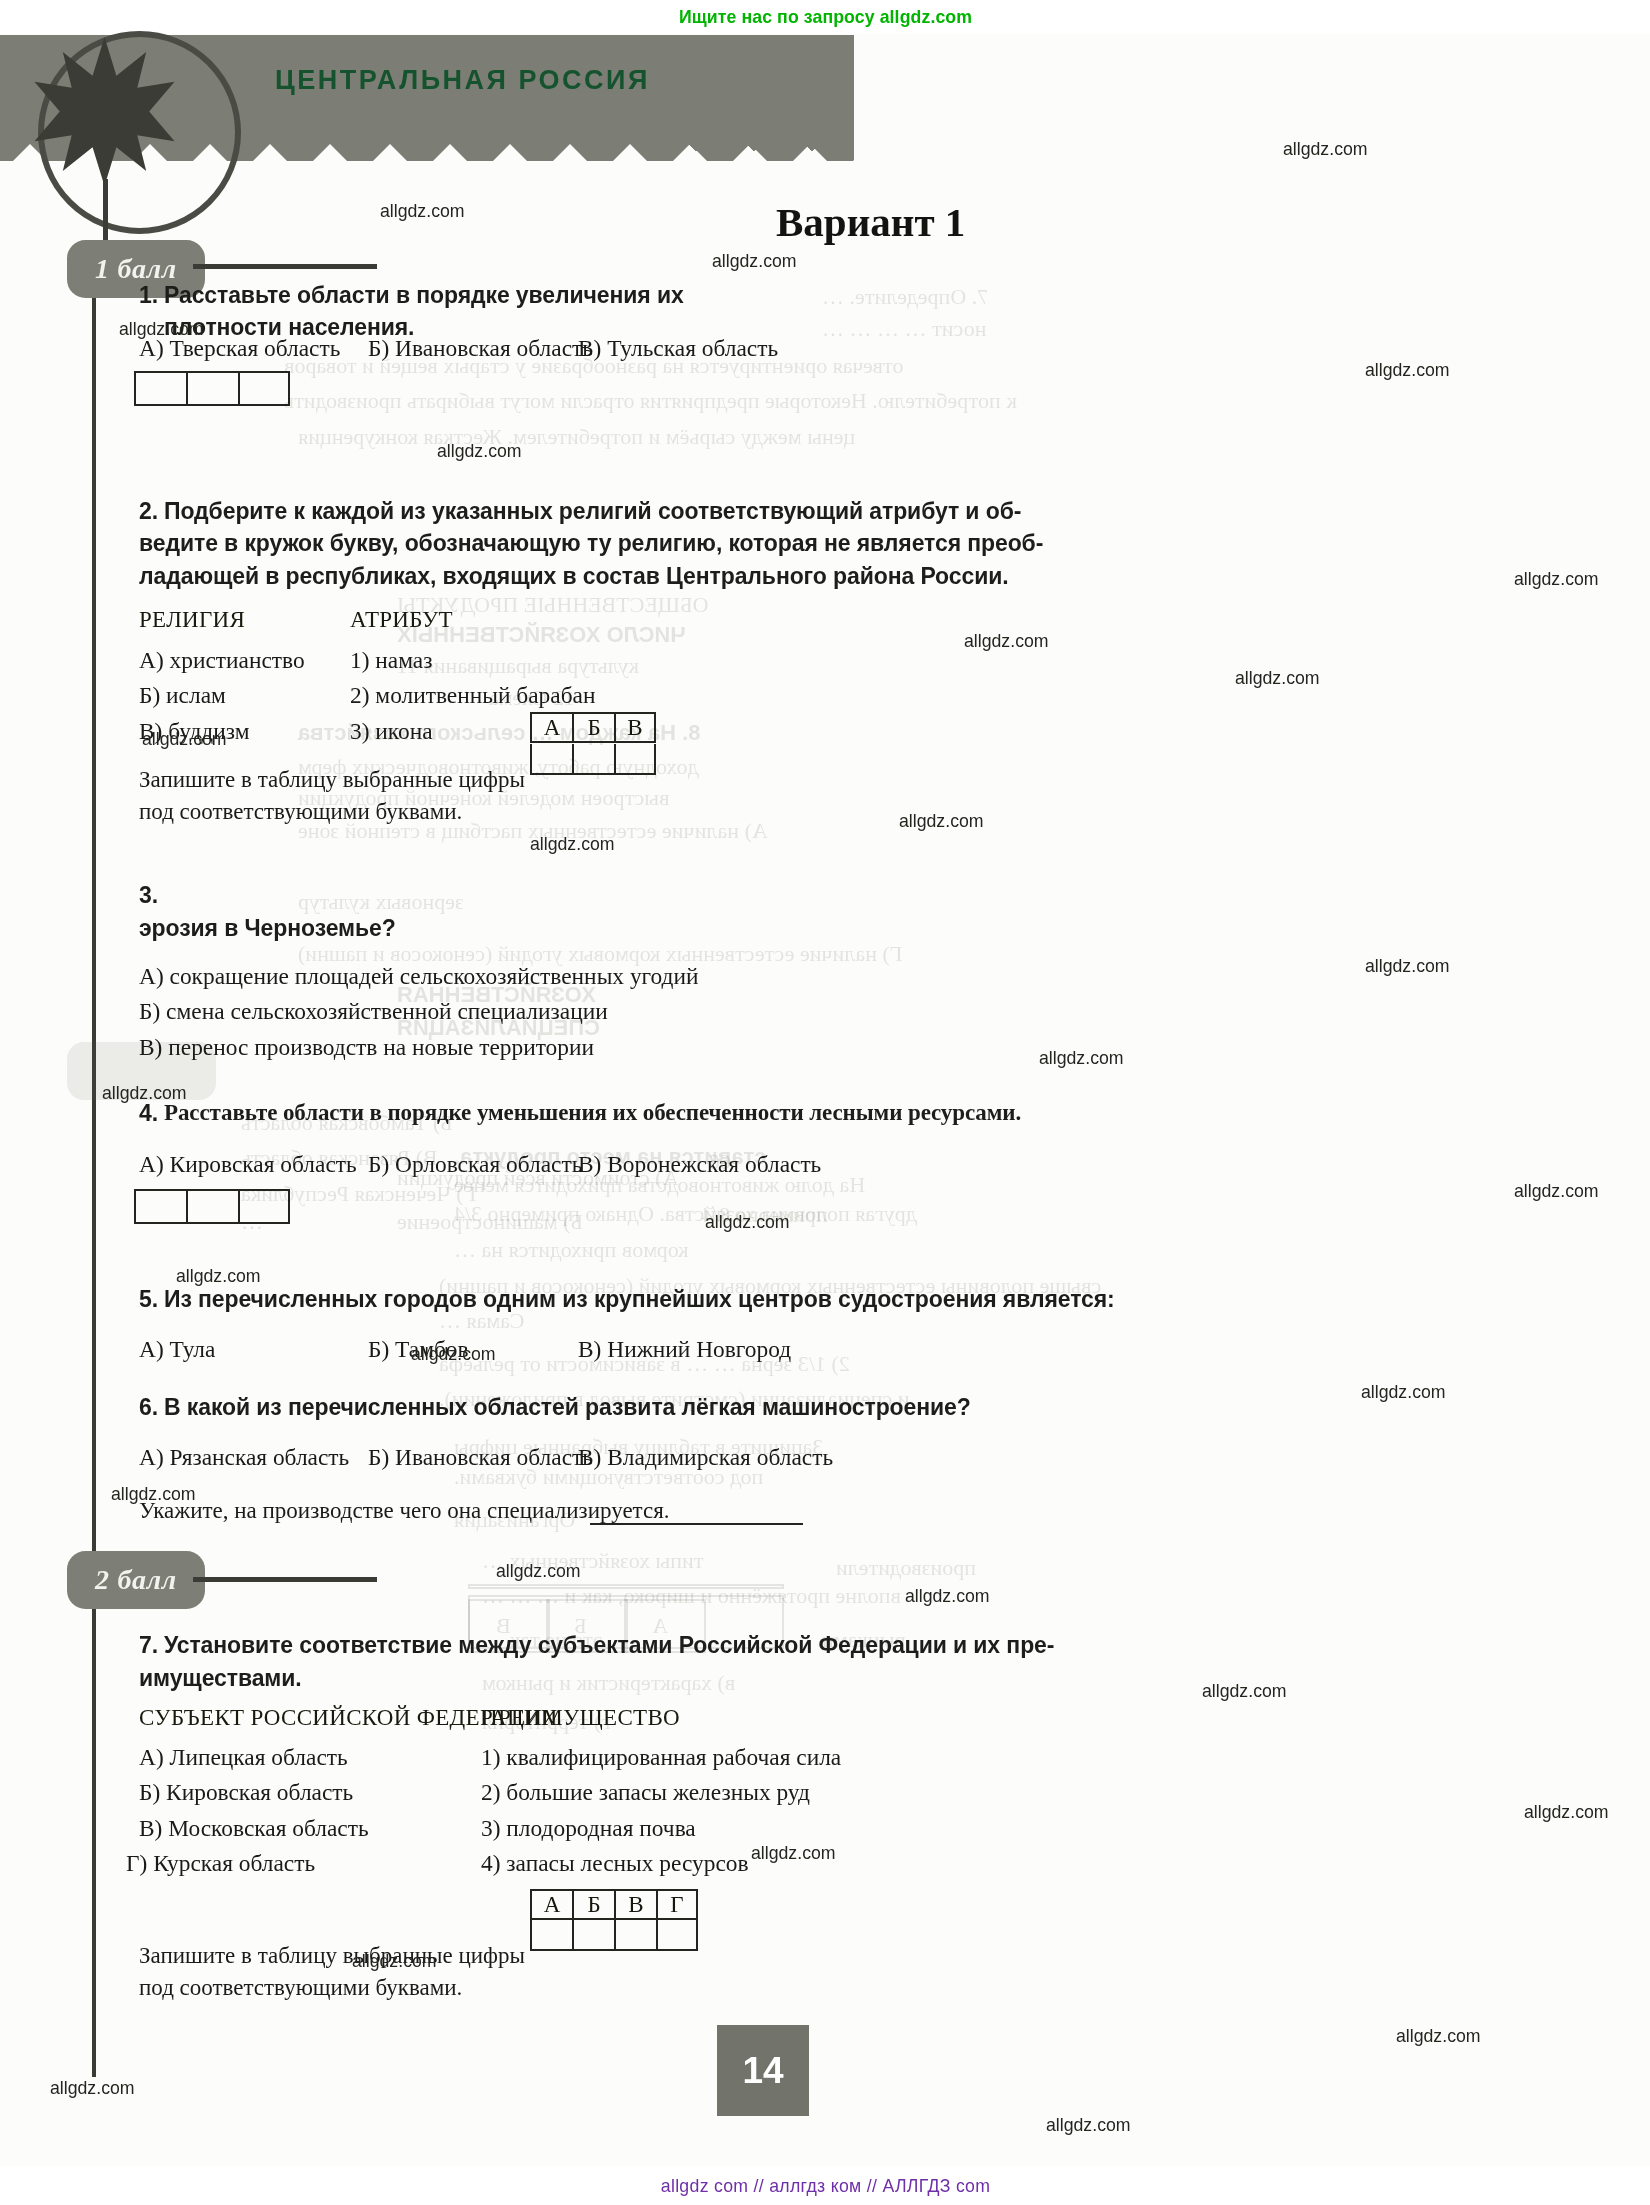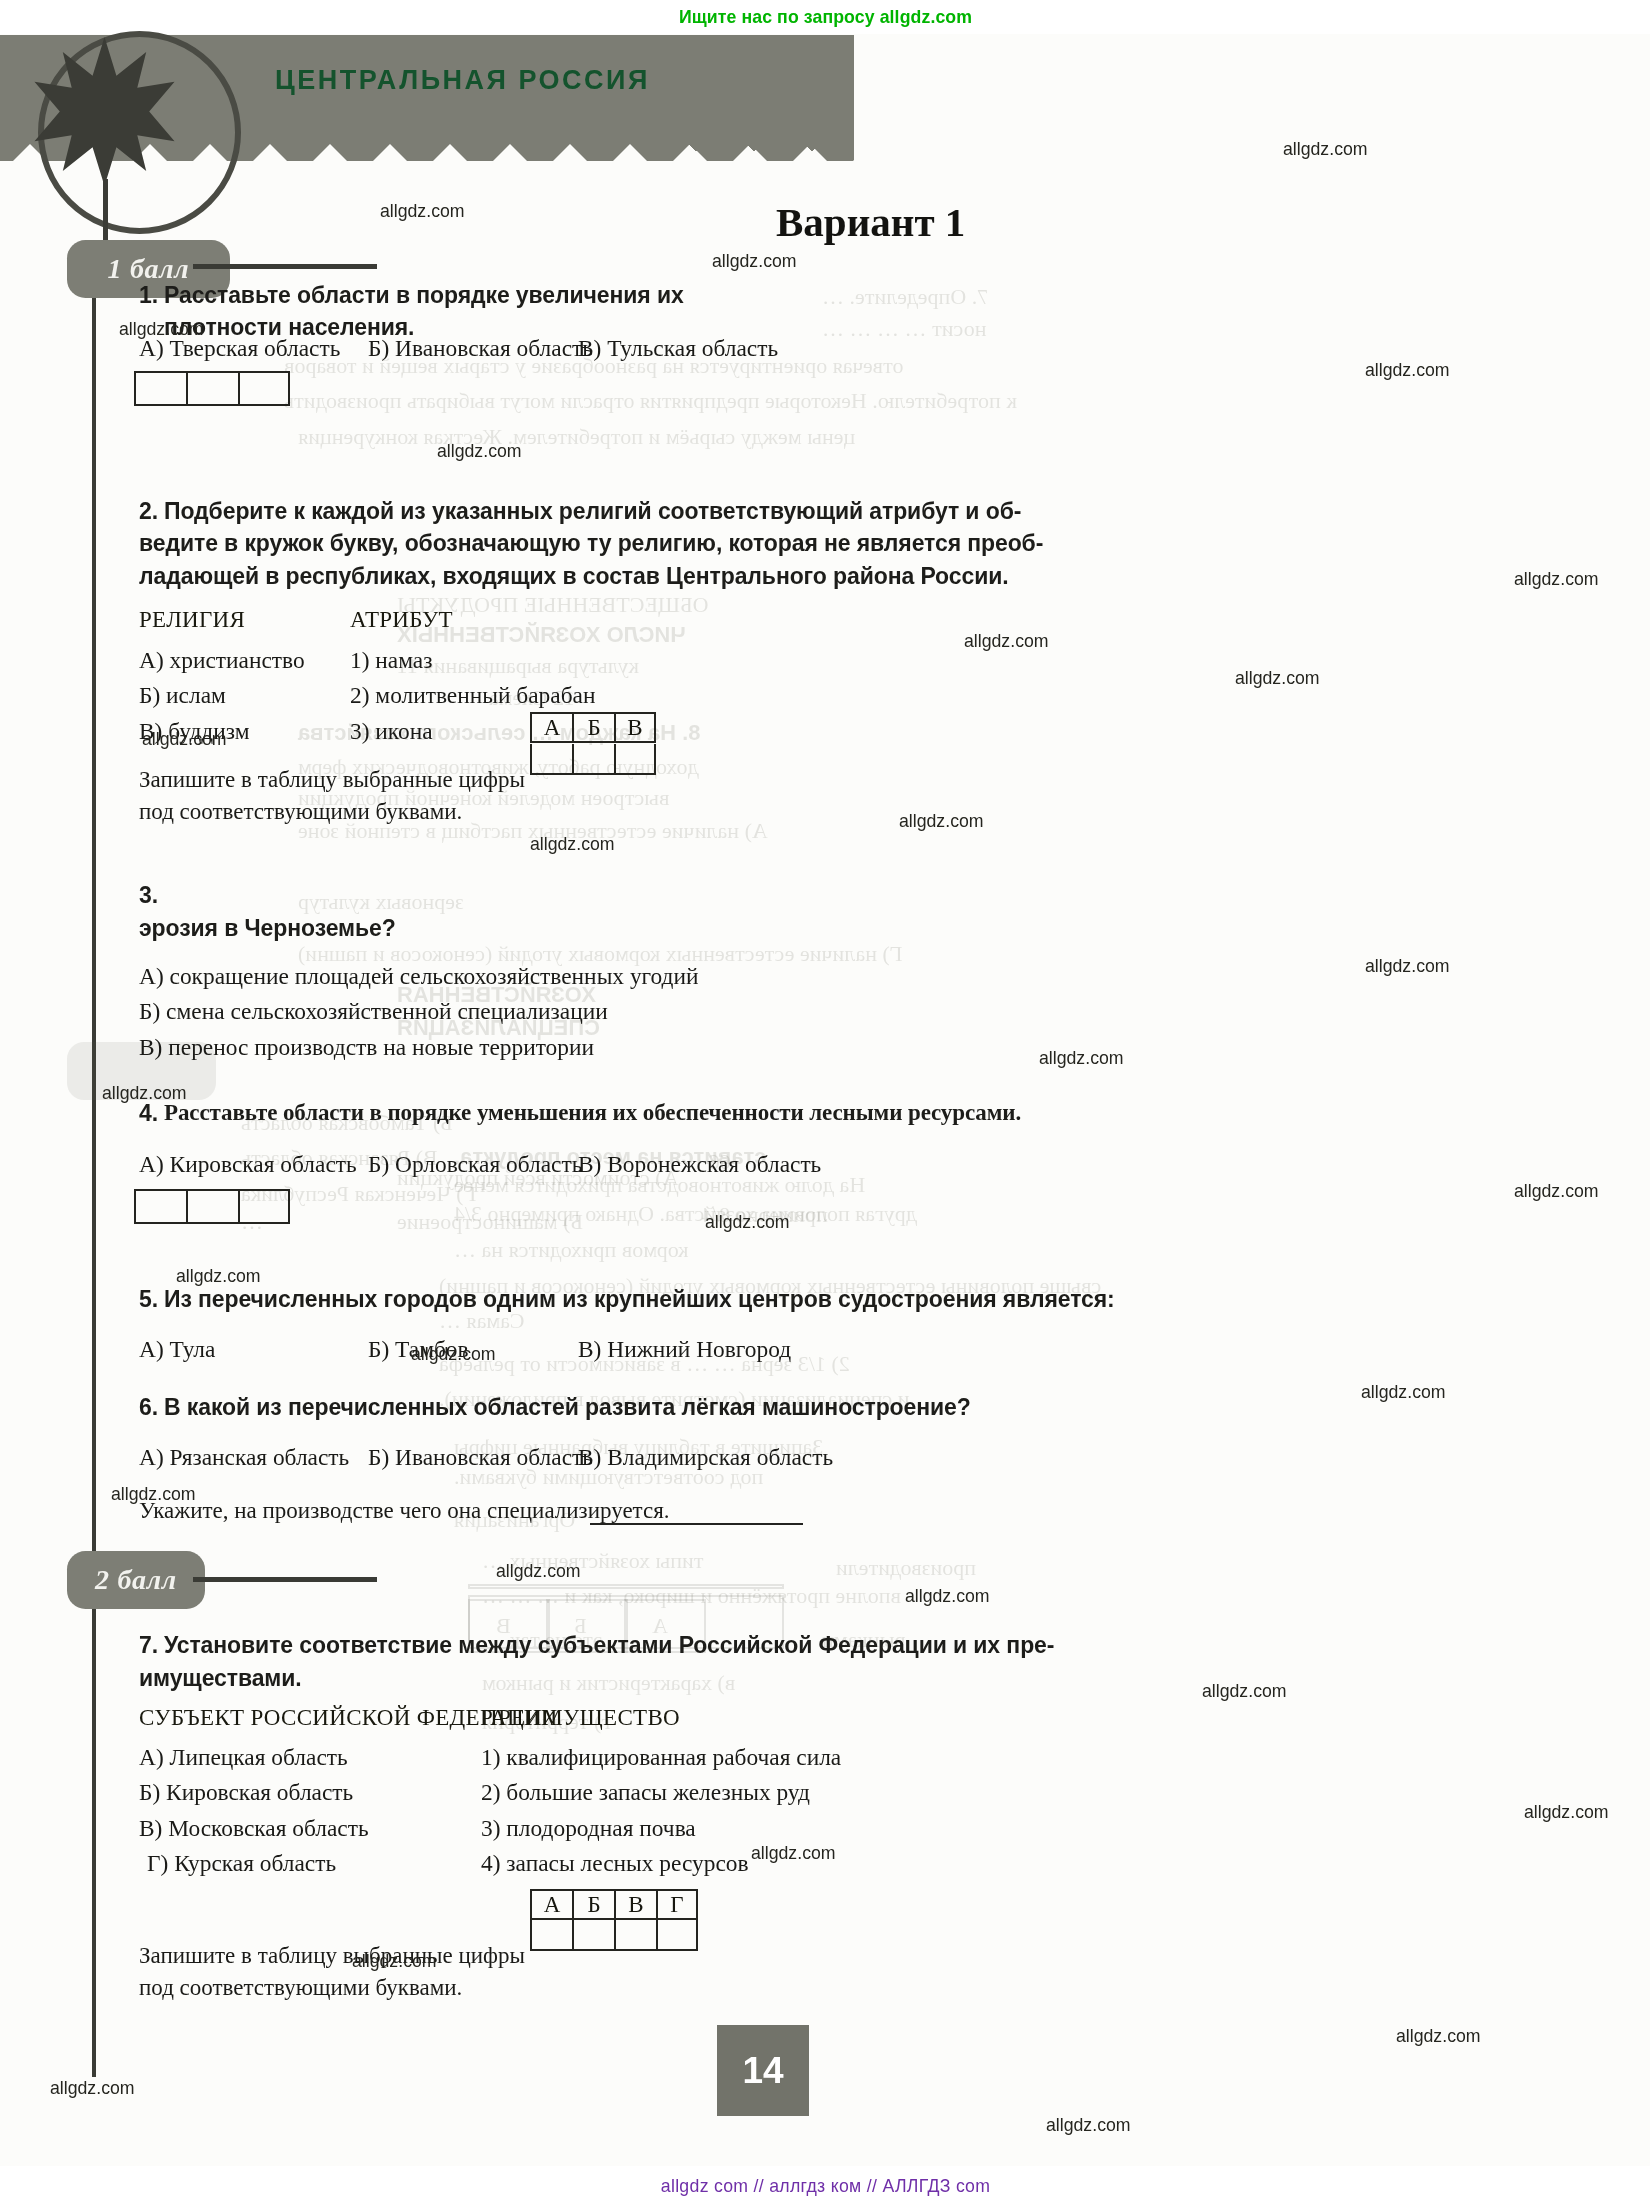--- a/index.html
+++ b/index.html
@@ -230,21 +230,21 @@
   <div class="ghost-box" style="top:1595px;left:468px;width:312px;height:50px;"></div>
   <div class="ghost-badge" style="top:1042px;left:67px;width:149px;height:58px;"></div>
   <div class="ghost-box" style="top:1584px;left:468px;width:312px;height:0.7px;"></div>
   <div class="ghost-box" style="top:1599px;left:468px;width:78px;height:50px;"></div>
   <div class="ghost-box" style="top:1599px;left:546px;width:78px;height:50px;"></div>
   <div class="ghost-box" style="top:1599px;left:624px;width:78px;height:50px;"></div>
   <div class="ghost" style="top:1609px;left:496px;">В</div>
   <div class="ghost" style="top:1609px;left:574px;">Б</div>
   <div class="ghost" style="top:1609px;left:652px;">А</div>
 
-  <div class="badge" style="top:240px;left:67px;width:163px;height:58px;">
+  <div class="badge" style="top:240px;left:67px;width:138px;height:58px;">
     <span>1 балл</span>
   </div>
   <div class="badge-line" style="top:264px;left:193px;width:184px;"></div>
 
   <div class="q-head" style="top:279px;left:139px;">1.</div>
   <div class="q-head" style="top:279px;left:164px;width:638px;">Расставьте области в порядке увеличения их плотности населения.</div>
 
   <div class="opt" style="top:332px;left:139px;">А) Тверская область</div>
   <div class="opt" style="top:332px;left:368px;">Б) Ивановская область</div>
   <div class="opt" style="top:332px;left:578px;">В) Тульская область</div>
@@ -330,21 +330,21 @@
   <div class="q-head" style="top:1629px;left:139px;">7.</div>
   <div class="q-head" style="top:1629px;left:164px;">Установите соответствие между субъектами Российской Федерации и их пре-</div>
   <div class="q-head" style="top:1662px;left:139px;">имуществами.</div>
 
   <div class="caps" style="top:1705px;left:139px;">СУБЪЕКТ РОССИЙСКОЙ ФЕДЕРАЦИИ</div>
   <div class="caps" style="top:1705px;left:481px;">ПРЕИМУЩЕСТВО</div>
 
   <div class="opt" style="top:1741px;left:139px;">А) Липецкая область</div>
   <div class="opt" style="top:1776px;left:139px;">Б) Кировская область</div>
   <div class="opt" style="top:1812px;left:139px;">В) Московская область</div>
-  <div class="opt" style="top:1847px;left:147px;">Г) Курская область</div>
+  <div class="opt" style="top:1847px;left:126px;">Г) Курская область</div>
 
   <div class="opt" style="top:1741px;left:481px;">1)  квалифицированная рабочая сила</div>
   <div class="opt" style="top:1776px;left:481px;">2)  большие запасы железных руд</div>
   <div class="opt" style="top:1812px;left:481px;">3)  плодородная почва</div>
   <div class="opt" style="top:1847px;left:481px;">4)  запасы лесных  ресурсов</div>
 
   <div class="boxrow" style="top:1889px;left:530px;">
     <div class="cell" style="width:42px;height:31px;">А</div>
     <div class="cell" style="width:42px;height:31px;">Б</div>
     <div class="cell" style="width:42px;height:31px;">В</div>

